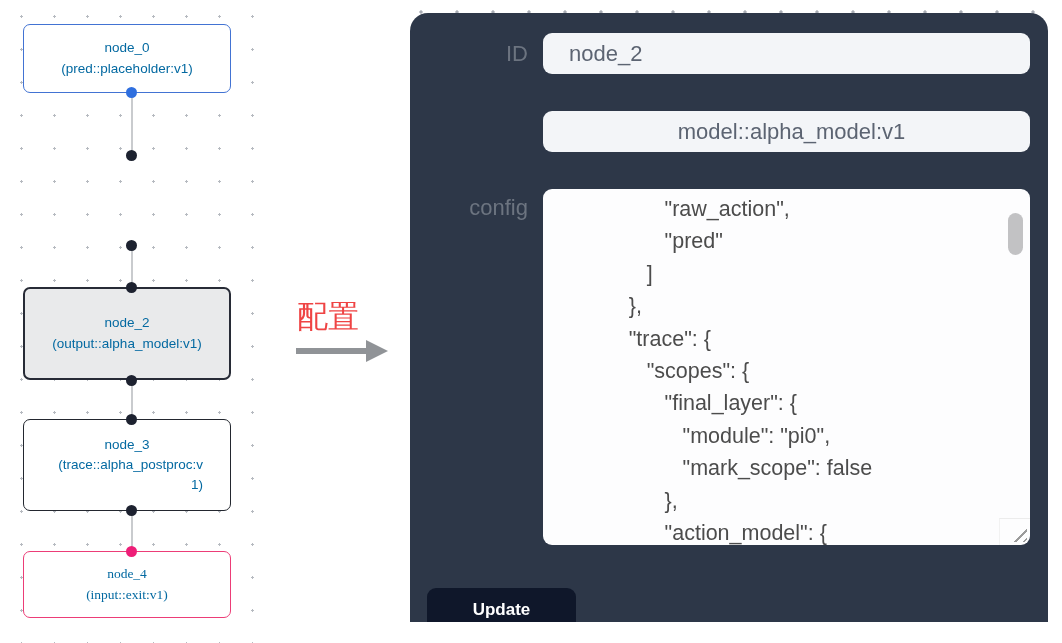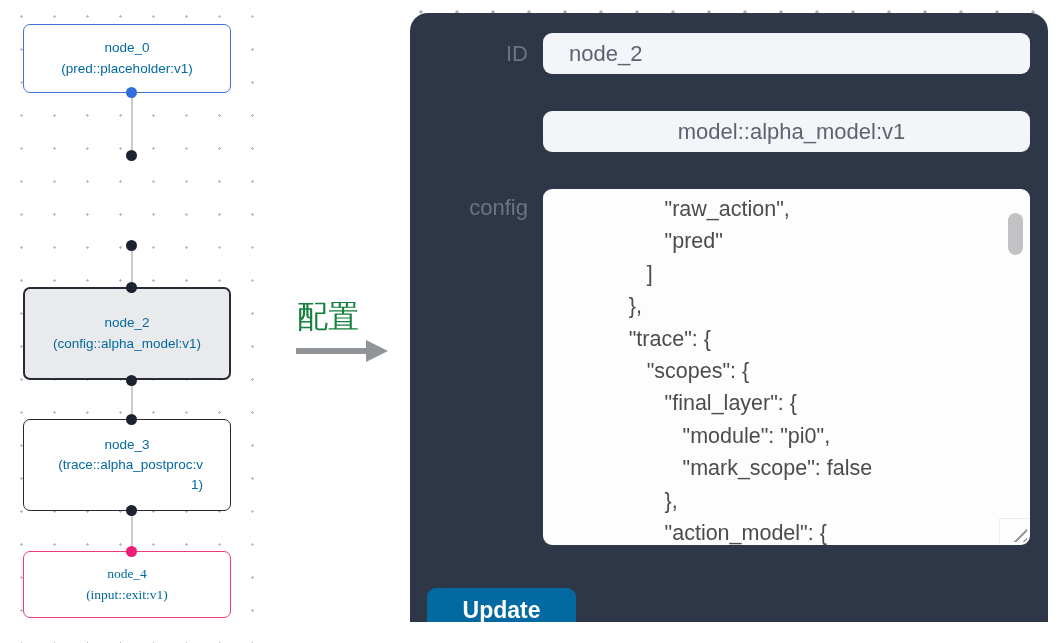--- a/index.html
+++ b/index.html
@@ -35,21 +35,21 @@
 
   .port{position:absolute;left:126px;width:11px;height:11px;border-radius:50%;background:#1d2230;z-index:3;}
   .port.p0b{top:87px;background:#2f6fdf;}
   .port.p1t{top:150px;} .port.p1b{top:240px;}
   .port.p2t{top:282px;} .port.p2b{top:375px;}
   .port.p3t{top:414px;} .port.p3b{top:505px;}
   .port.p4t{top:546px;background:#ee1e78;}
 
   
   .annotation-label{
-    position:absolute;left:297px;top:296px;font-size:31px;color:#15803d;z-index:4;
+    position:absolute;left:297px;top:296px;font-size:31px;color:#ef4444;z-index:4;
   }
   .arrow{position:absolute;left:296px;top:340px;width:94px;height:22px;z-index:4;}
   .arrow .shaft{position:absolute;left:0;top:8px;width:72px;height:6px;background:#909397;}
   .arrow .head{
     position:absolute;left:70px;top:0;width:0;height:0;
     border-top:11px solid transparent;border-bottom:11px solid transparent;
     border-left:22px solid #909397;
   }
 
   
@@ -95,43 +95,43 @@
     background:repeating-linear-gradient(135deg,transparent 0 4px,#9b9b9b 4px 6px);
     clip-path:polygon(100% 0,100% 100%,0 100%);
   }
   .corner-divider{
     position:absolute;right:0;bottom:0;width:30px;height:26px;
     border-top:1px solid #ececec;border-left:1px solid #f2f2f2;
   }
 
   .update-btn{
     position:absolute;left:17px;top:575px;width:149px;height:44px;
-    background:#0369a1;border:none;border-radius:9px;cursor:pointer;
-    color:#ffffff;font-size:23px;font-weight:bold;
+    background:#0f172a;border:none;border-radius:9px;cursor:pointer;
+    color:#ffffff;font-size:17px;font-weight:bold;
     font-family:"Liberation Sans",sans-serif;
   }
 </style>
 </head>
 <body>
 
 <div class="screen">
 
   <div class="flow-canvas">
     <div class="edge e0"></div>
     <div class="edge e1"></div>
     <div class="edge e2"></div>
     <div class="edge e3"></div>
 
     <div class="node n0">
       <div class="node-title">node_0</div>
       <div class="node-sub">(pred::placeholder:v1)</div>
     </div>
     <div class="node n2">
       <div class="node-title">node_2</div>
-      <div class="node-sub">(config::alpha_model:v1)</div>
+      <div class="node-sub">(output::alpha_model:v1)</div>
     </div>
     <div class="node n3">
       <div class="node-title">node_3</div>
       <div class="node-sub">(trace::alpha_postproc:v1)</div>
     </div>
     <div class="node n4">
       <div class="node-title">node_4</div>
       <div class="node-sub">(input::exit:v1)</div>
     </div>
 

